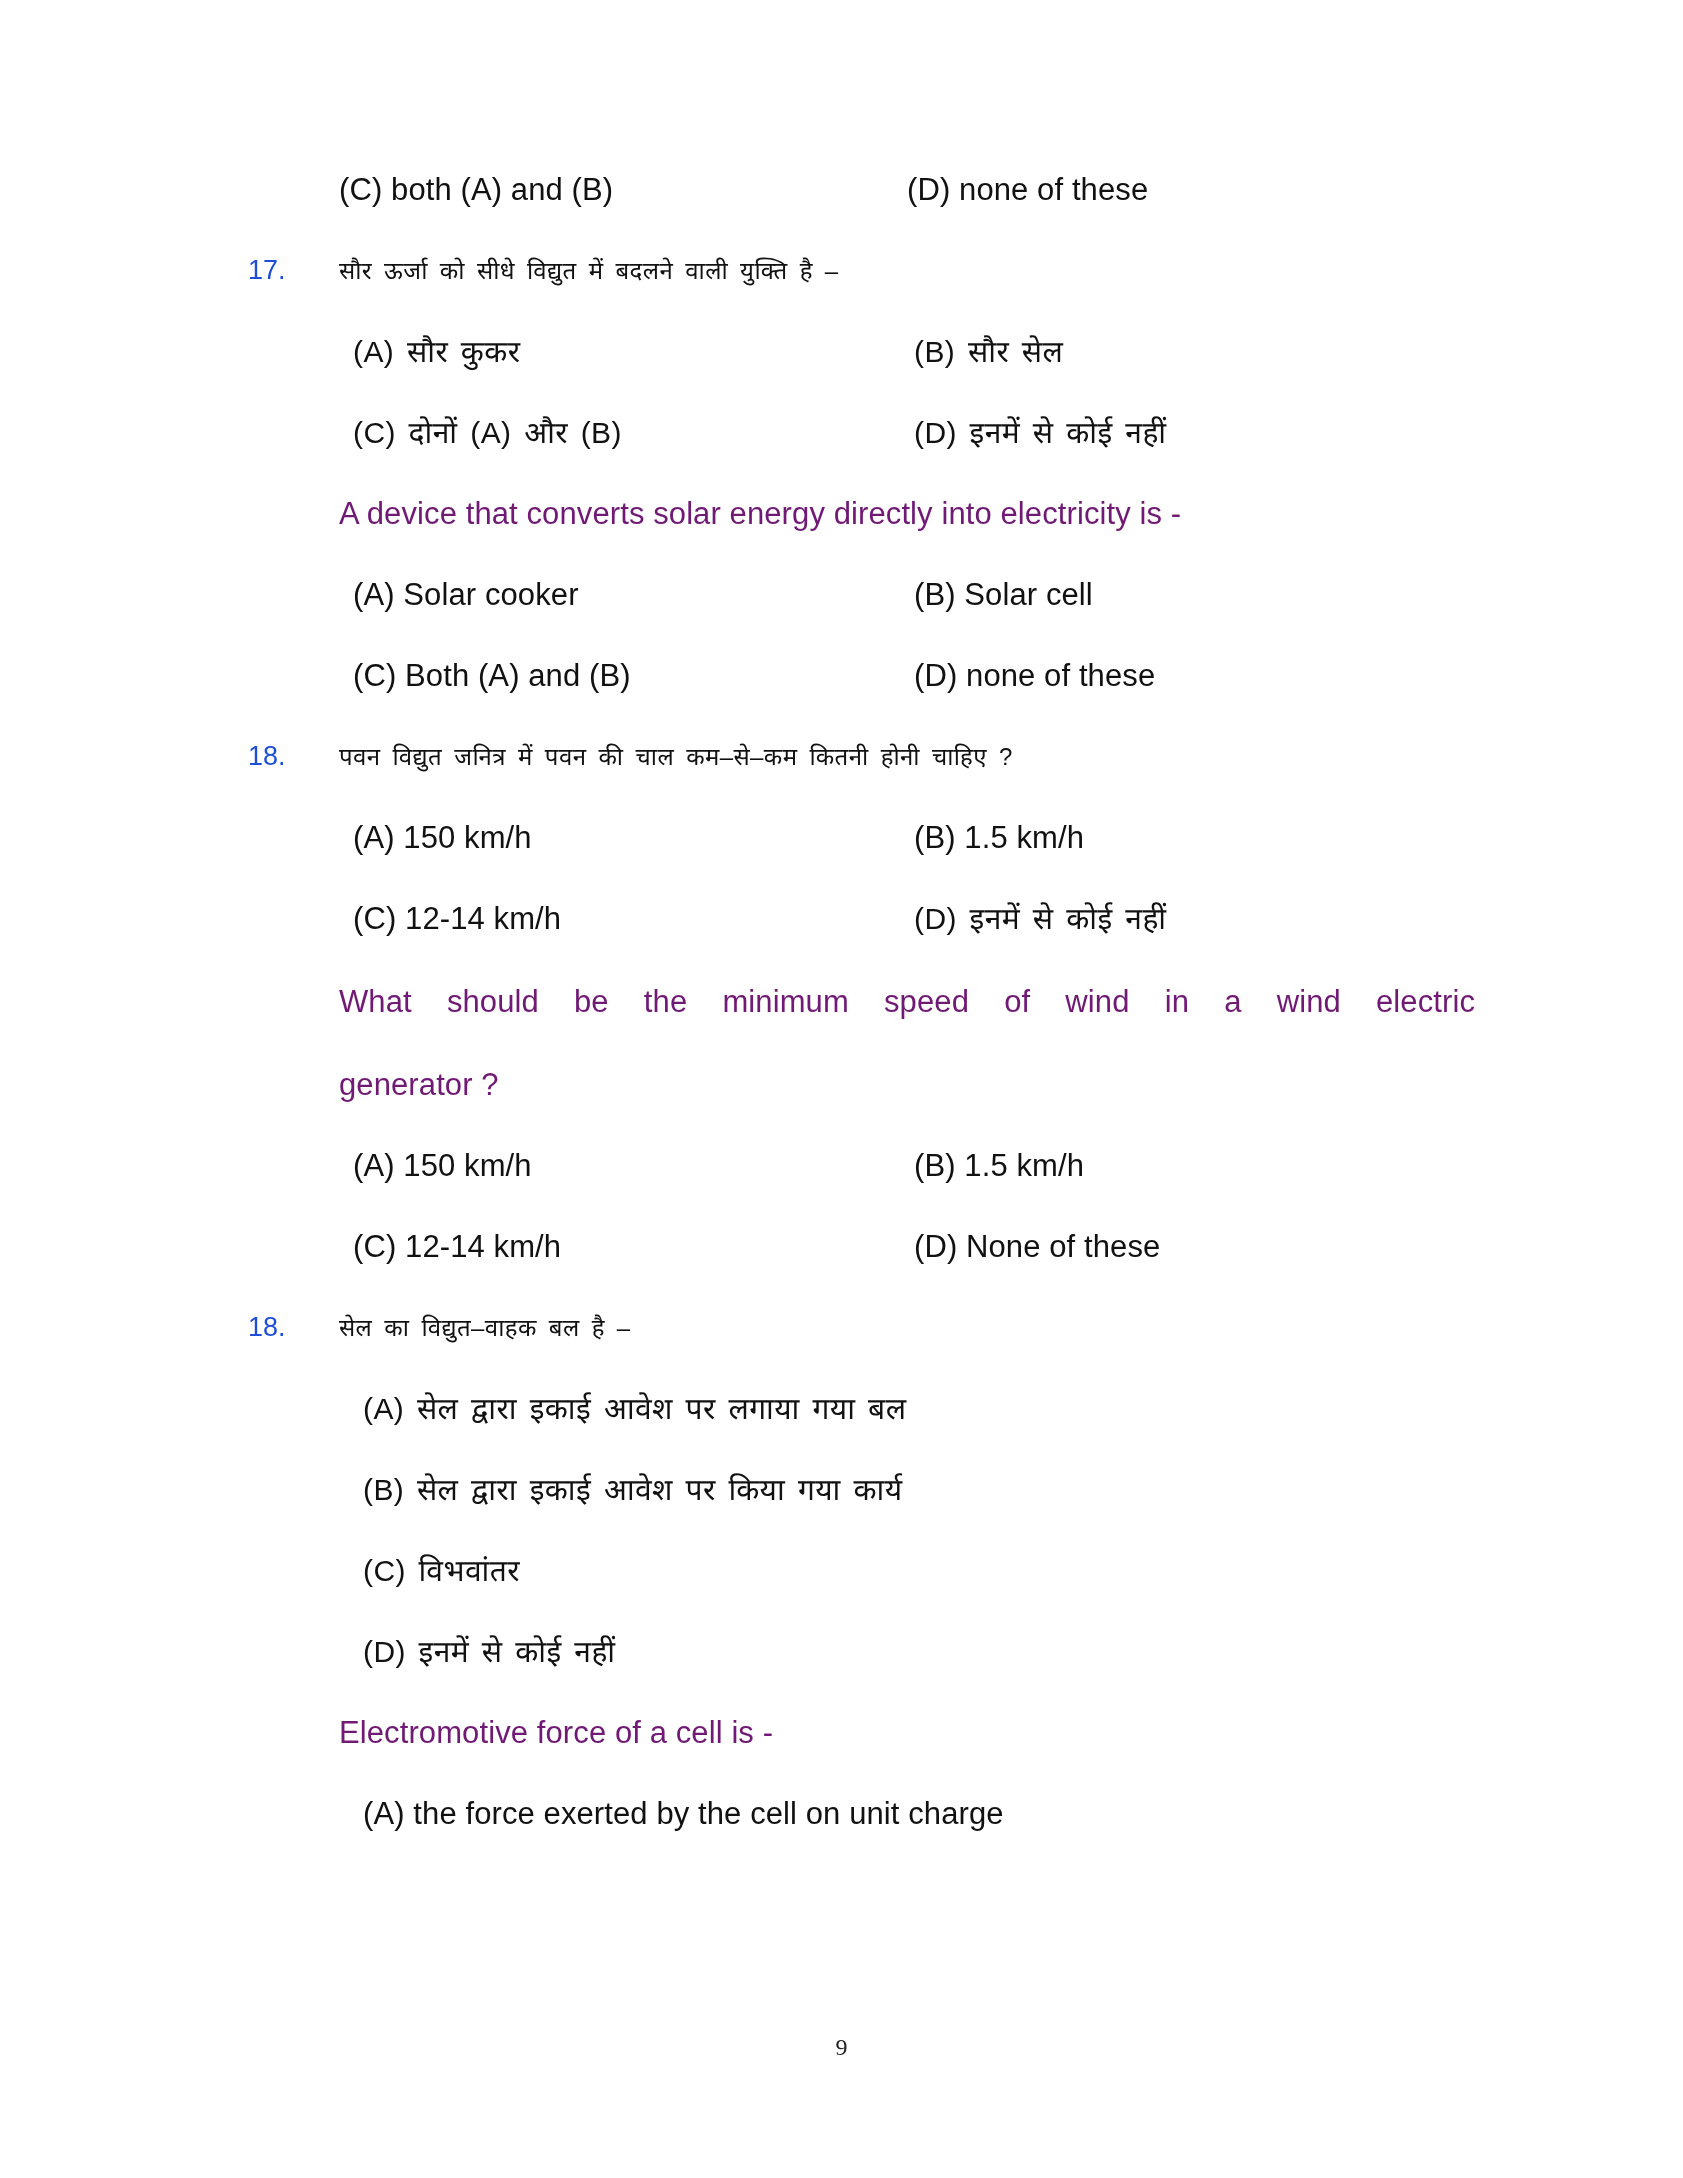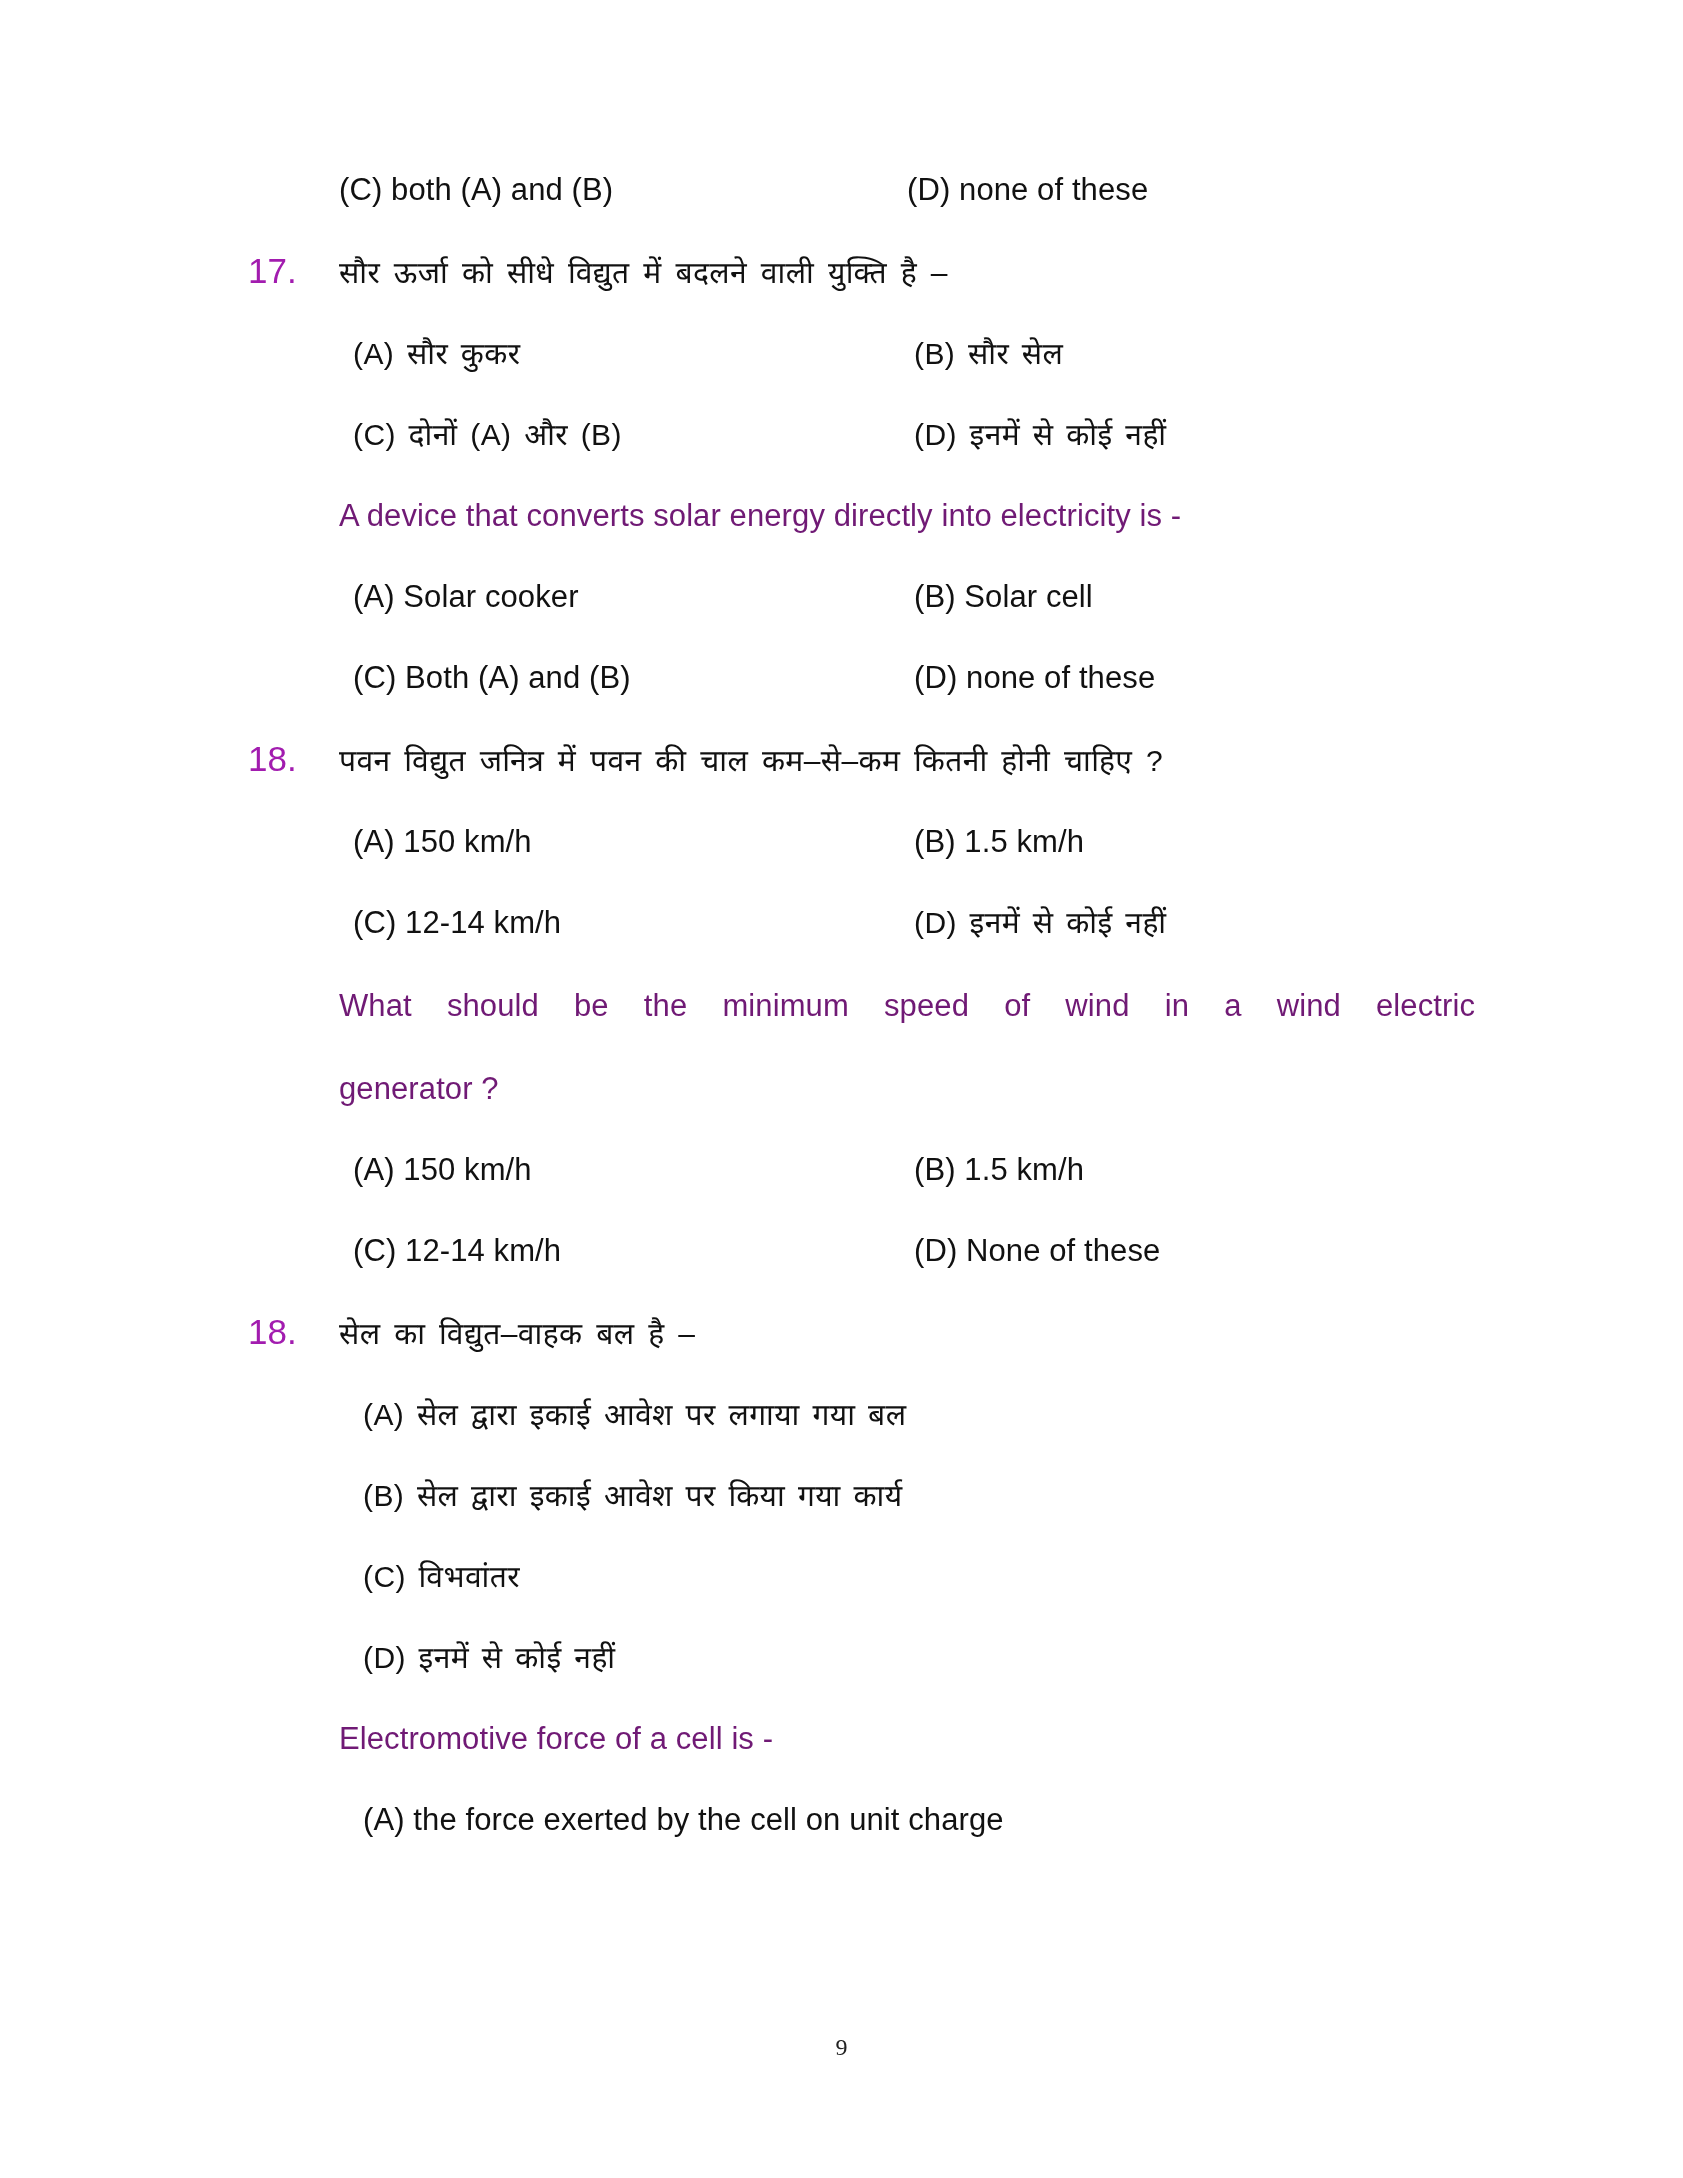--- a/index.html
+++ b/index.html
@@ -26,35 +26,35 @@
   .q-block {
     position: relative;
   }
   .q-line {
     display: flex;
     align-items: baseline;
   }
   .q-num {
     width: 91px;
     flex: 0 0 91px;
-    font-size: 35px;
-    line-height: 81px;
-    color: #a21caf;
+    font-size: 27px;
+    line-height: 81px;
+    color: #1d4ed8;
   }
   .q-text {
     flex: 1 1 auto;
     font-size: 31px;
     line-height: 81px;
     color: #111;
   }
   .hindi {
     font-family: "Liberation Sans", "DejaVu Sans", sans-serif;
     letter-spacing: 0.4px;
     word-spacing: 5px;
-    font-size: 30px;
+    font-size: 24px;
   }
   .eng {
     font-size: 31px;
     letter-spacing: 0.1px;
   }
   
   .opts {
     margin-left: 105px;
     display: flex;
   }

